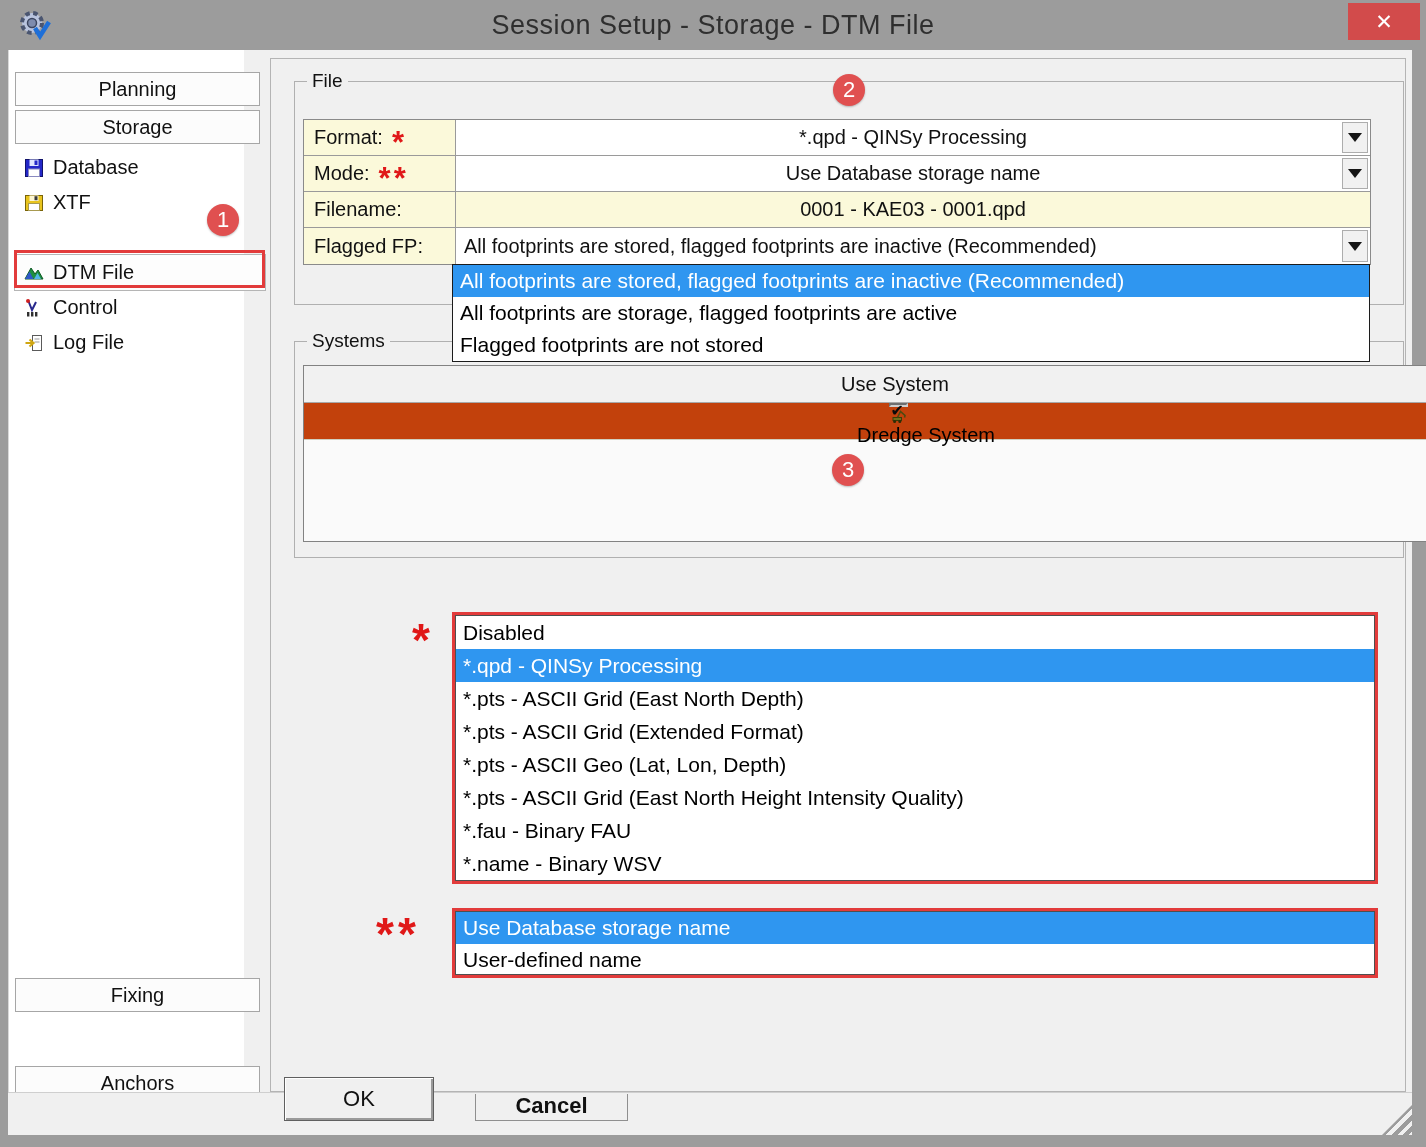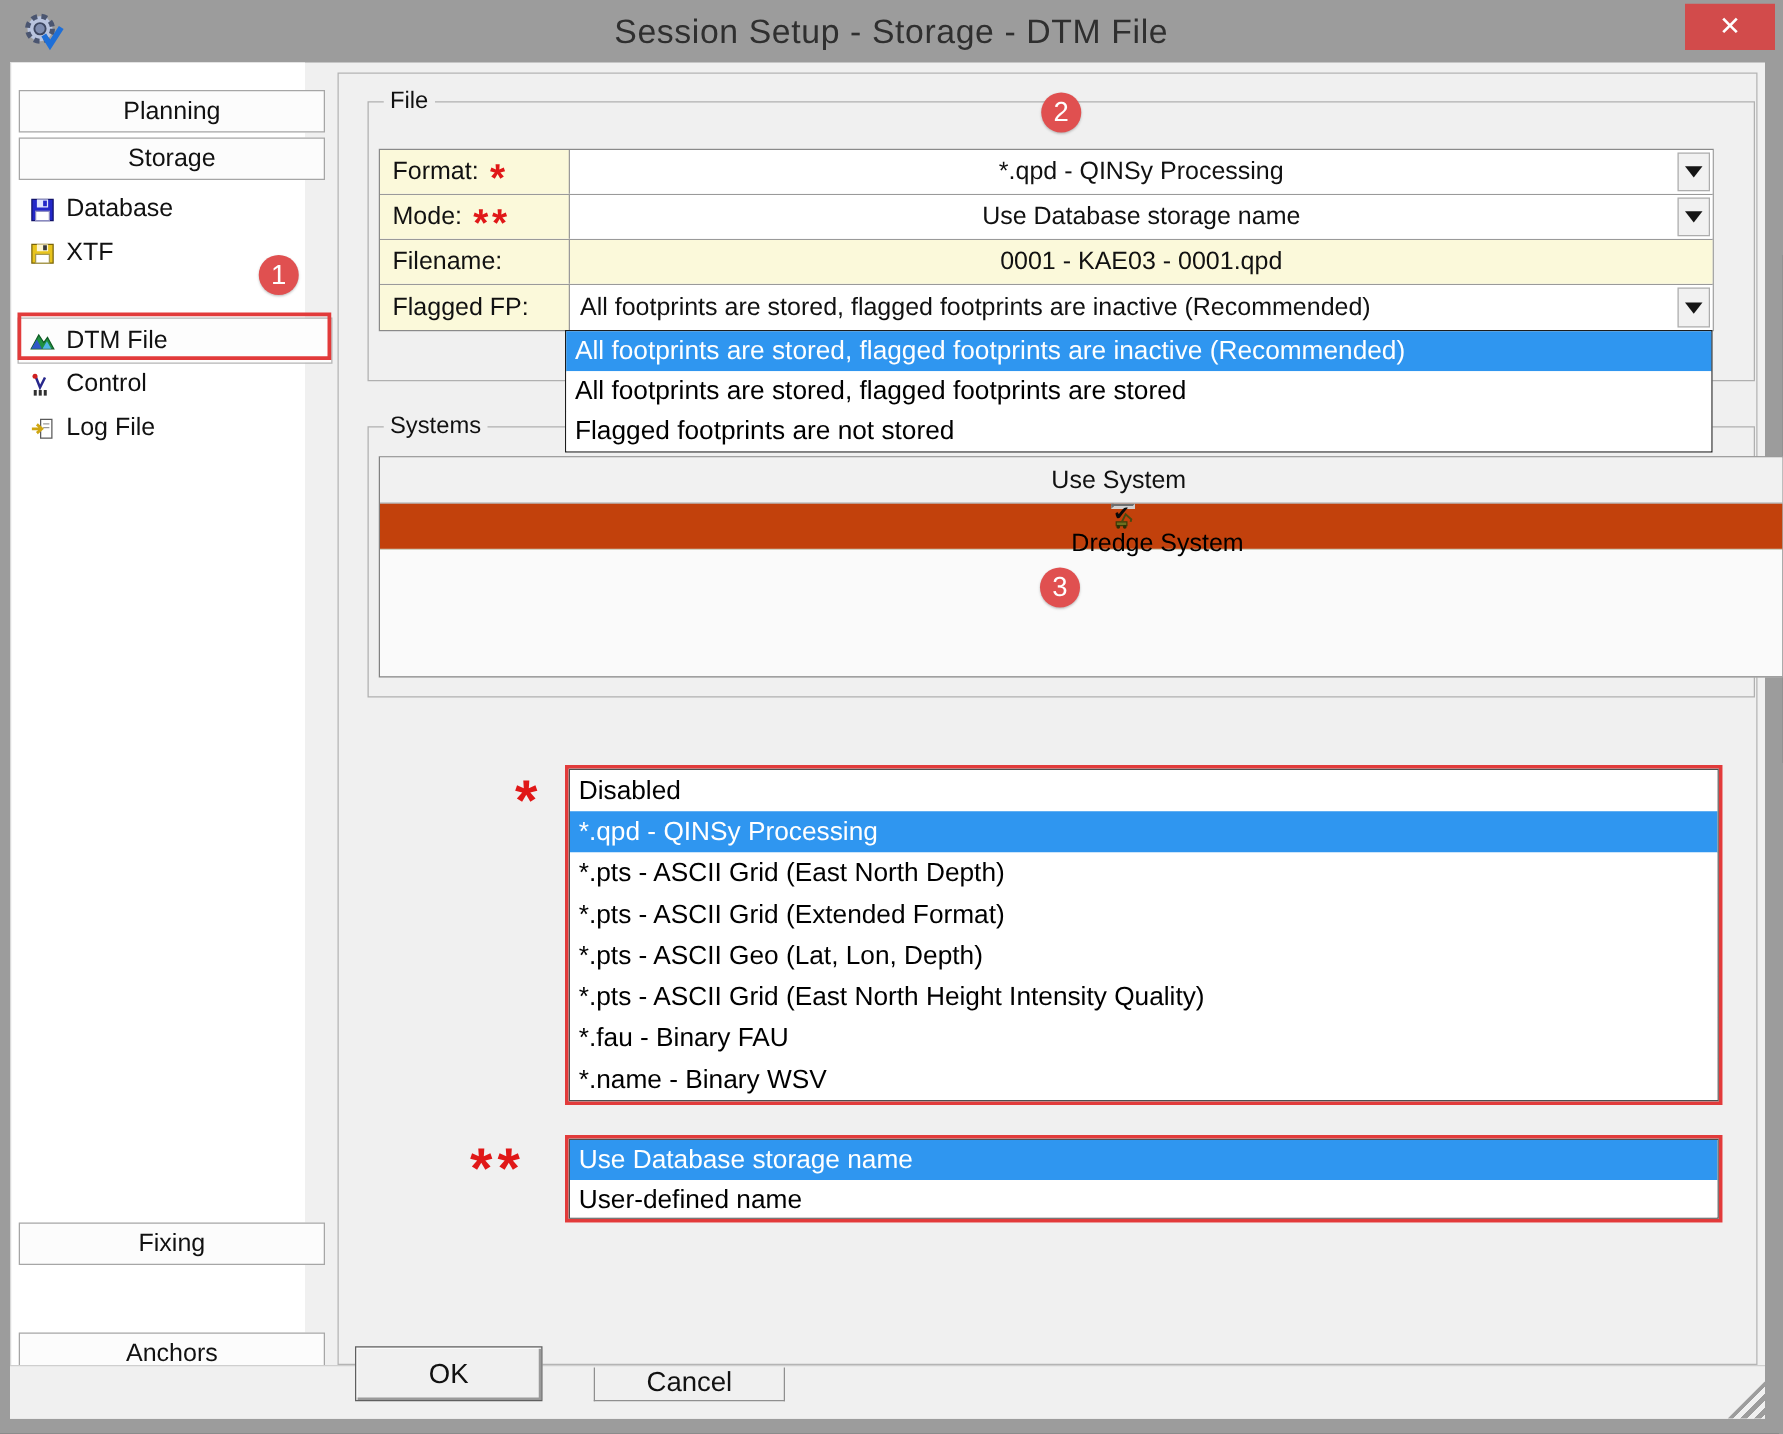--- a/index.html
+++ b/index.html
@@ -63,21 +63,21 @@
   
   .circ{position:absolute;width:32px;height:32px;border-radius:50%;background:#e05050;color:#fff;z-index:50;
         display:flex;align-items:center;justify-content:center;font-size:22px;box-shadow:0 1px 2px rgba(0,0,0,.25);}
   
   .bottom-strip{position:absolute;left:0;top:1042px;width:1404px;height:43px;background:#f0f0f0;border-top:1px solid #cfcfcf;}
   .okbtn{position:absolute;left:276px;top:1027px;width:150px;height:44px;background:#f0f0f0;border:1px solid #5f5f5f;
          box-shadow:inset 1px 1px 0 #ffffff,inset -2px -2px 0 #9a9a9a;display:flex;align-items:center;justify-content:center;
          font-size:22px;color:#111;z-index:46;cursor:pointer;}
   .cancelbtn{position:absolute;left:467px;top:1044px;width:153px;height:27px;background:#f0f0f0;border:1px solid #8f8f8f;
          border-top:none;display:flex;align-items:flex-start;justify-content:center;font-size:22px;line-height:24px;
-         color:#111;overflow:hidden;cursor:pointer;}
+         color:#111;overflow:hidden;cursor:pointer;font-weight:bold;}
   .grip{position:absolute;right:0;bottom:0;width:30px;height:30px;z-index:5;cursor:nwse-resize;
         background:repeating-linear-gradient(135deg,transparent 0 4px,#9c9c9c 4px 8px);
         clip-path:polygon(100% 0,100% 100%,0 100%);}
 </style>
 </head>
 <body>
 
 <div class="window">
 
   <div class="titlebar">
@@ -242,21 +242,21 @@
               </svg>
             </span>
             <span class="lbl">Dredge System</span>
           </div>
         </div>
       </div>
     </div>
 
     <div class="dropdown">
       <div class="opt sel">All footprints are stored, flagged footprints are inactive (Recommended)</div>
-      <div class="opt">All footprints are stored, flagged footprints are stored</div>
+      <div class="opt">All footprints are storage, flagged footprints are active</div>
       <div class="opt">Flagged footprints are not stored</div>
     </div>
 
     <div class="bigmark" style="left:404px;top:570px;">*</div>
     <div class="annbox" style="left:444px;top:562px;width:926px;height:272px;">
       <div class="optlist">
         <div class="opt">Disabled</div>
         <div class="opt sel">*.qpd - QINSy Processing</div>
         <div class="opt">*.pts - ASCII Grid (East North Depth)</div>
         <div class="opt">*.pts - ASCII Grid (Extended Format)</div>

